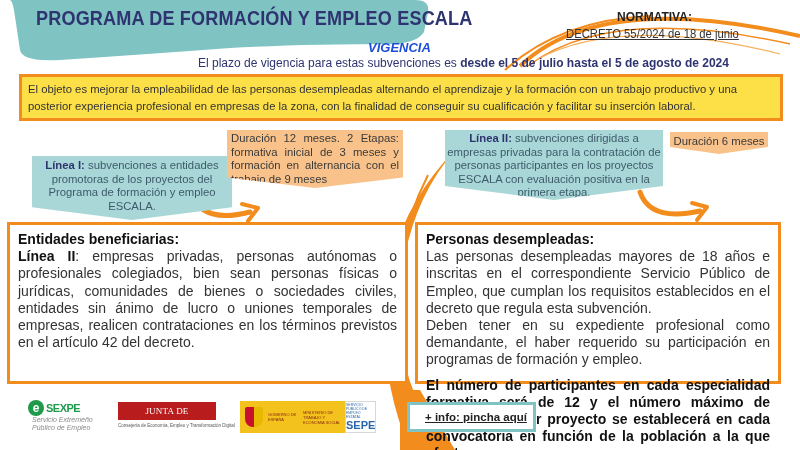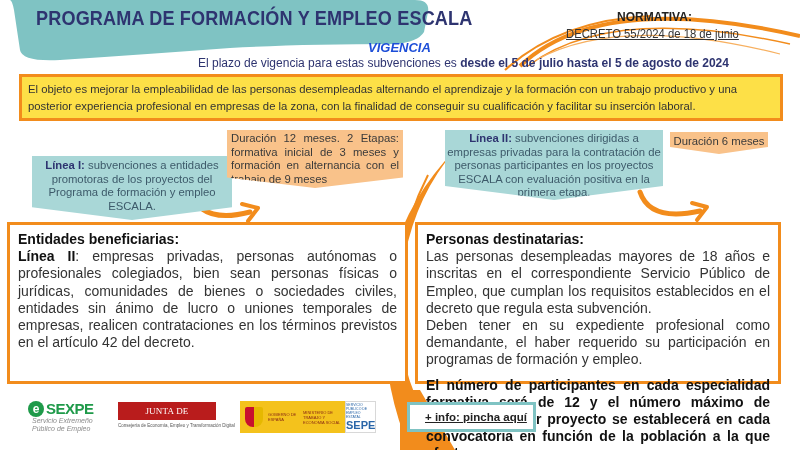--- a/index.html
+++ b/index.html
@@ -75,21 +75,21 @@
     .card b { color: #111; }
     .card .bold-para { font-weight: 700; color: #111; margin-top: 8px; }
 
     .logos { position: absolute; left: 0; top: 395px; width: 400px; height: 50px; z-index: 2; }
     .logo-sexpe { position: absolute; left: 28px; top: 5px; width: 70px; height: 40px; }
     .sexpe-mark { display: flex; align-items: center; gap: 2px; }
     .sexpe-e {
       width: 16px; height: 16px; border-radius: 50%; background: #1f9a4a; color: #fff;
       font-size: 12px; font-weight: 700; line-height: 16px; text-align: center;
     }
-    .sexpe-name { color: #1f9a4a; font-weight: 700; font-size: 15px; letter-spacing: -0.5px; }
+    .sexpe-name { color: #1f9a4a; font-weight: 700; font-size: 11px; letter-spacing: -0.5px; }
     .sexpe-sub { color: #8a8a8a; font-size: 7px; font-style: italic; line-height: 8px; margin-left: 4px; }
 
     .logo-junta { position: absolute; left: 118px; top: 7px; width: 98px; }
     .junta-band {
       background: #b91c1c; color: #fff; font-family: "Liberation Serif", serif; font-size: 9px;
       height: 18px; line-height: 18px; text-align: center; letter-spacing: 0.2px;
     }
     .junta-sub { font-size: 4.5px; color: #555; text-align: center; margin-top: 3px; white-space: nowrap; }
 
     .logo-gob { position: absolute; left: 240px; top: 6px; width: 124px; height: 32px; display: flex; }
@@ -149,21 +149,21 @@
 <div class="pent pent-orange dur12">Duración 12 meses. 2 Etapas: formativa inicial de 3 meses y formación en alternancia con el trabajo de 9 meses</div>
 <div class="pent pent-teal linea2"><b>Línea II:</b><span> subvenciones dirigidas a empresas privadas para la contratación de personas participantes en los proyectos ESCALA con evaluación positiva en la primera etapa.</span></div>
 <div class="pent pent-orange dur6">Duración 6 meses</div>
 
 <div class="card card-left">
   <div class="heading">Entidades beneficiarias:</div>
   <div><b>Línea II</b><span>: empresas privadas, personas autónomas o profesionales colegiados, bien sean personas físicas o jurídicas, comunidades de bienes o sociedades civiles, entidades sin ánimo de lucro o uniones temporales de empresas, realicen contrataciones en los términos previstos en el artículo 42 del decreto.</span></div>
 </div>
 
 <div class="card card-right">
-  <div class="heading">Personas destinatarias:</div>
+  <div class="heading">Personas desempleadas:</div>
   <div>Las personas desempleadas mayores de 18 años e inscritas en el correspondiente Servicio Público de Empleo, que cumplan los requisitos establecidos en el decreto que regula esta subvención.</div>
   <div>Deben tener en su expediente profesional como demandante, el haber requerido su participación en programas de formación y empleo.</div>
   <div class="bold-para">El número de participantes en cada especialidad formativa será de 12 y el número máximo de participantes por proyecto se establecerá en cada convocatoria en función de la población a la que afecte.</div>
 </div>
 
 <div class="logos">
   <div class="logo-sexpe">
     <div class="sexpe-mark">
       <span class="sexpe-e">e</span>
       <span class="sexpe-name">SEXPE</span>

